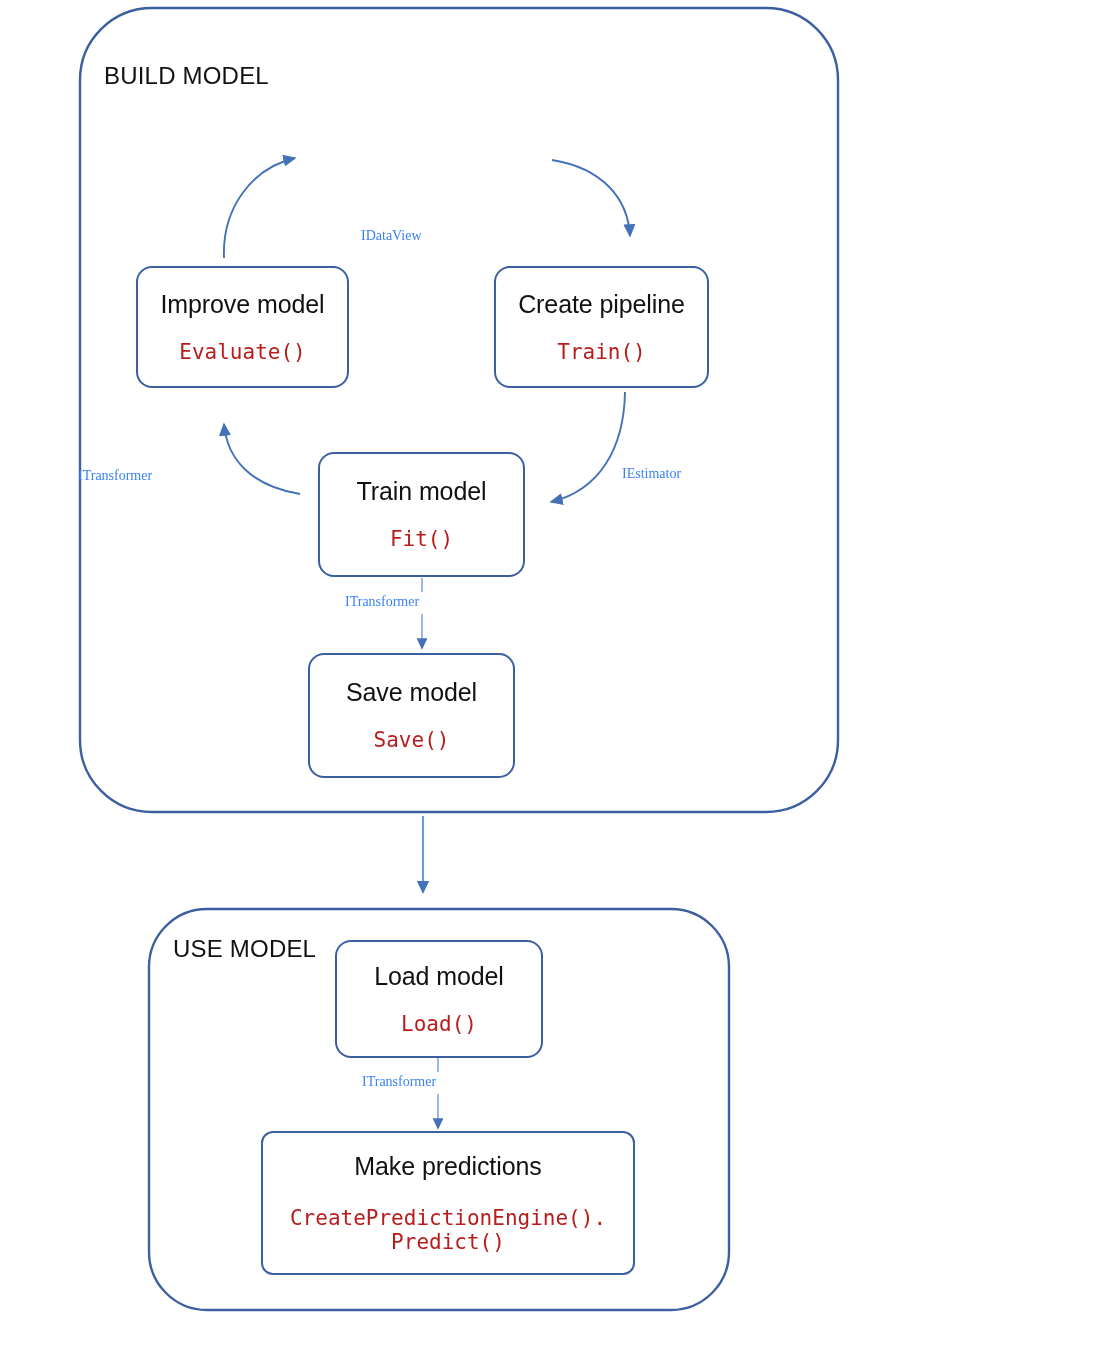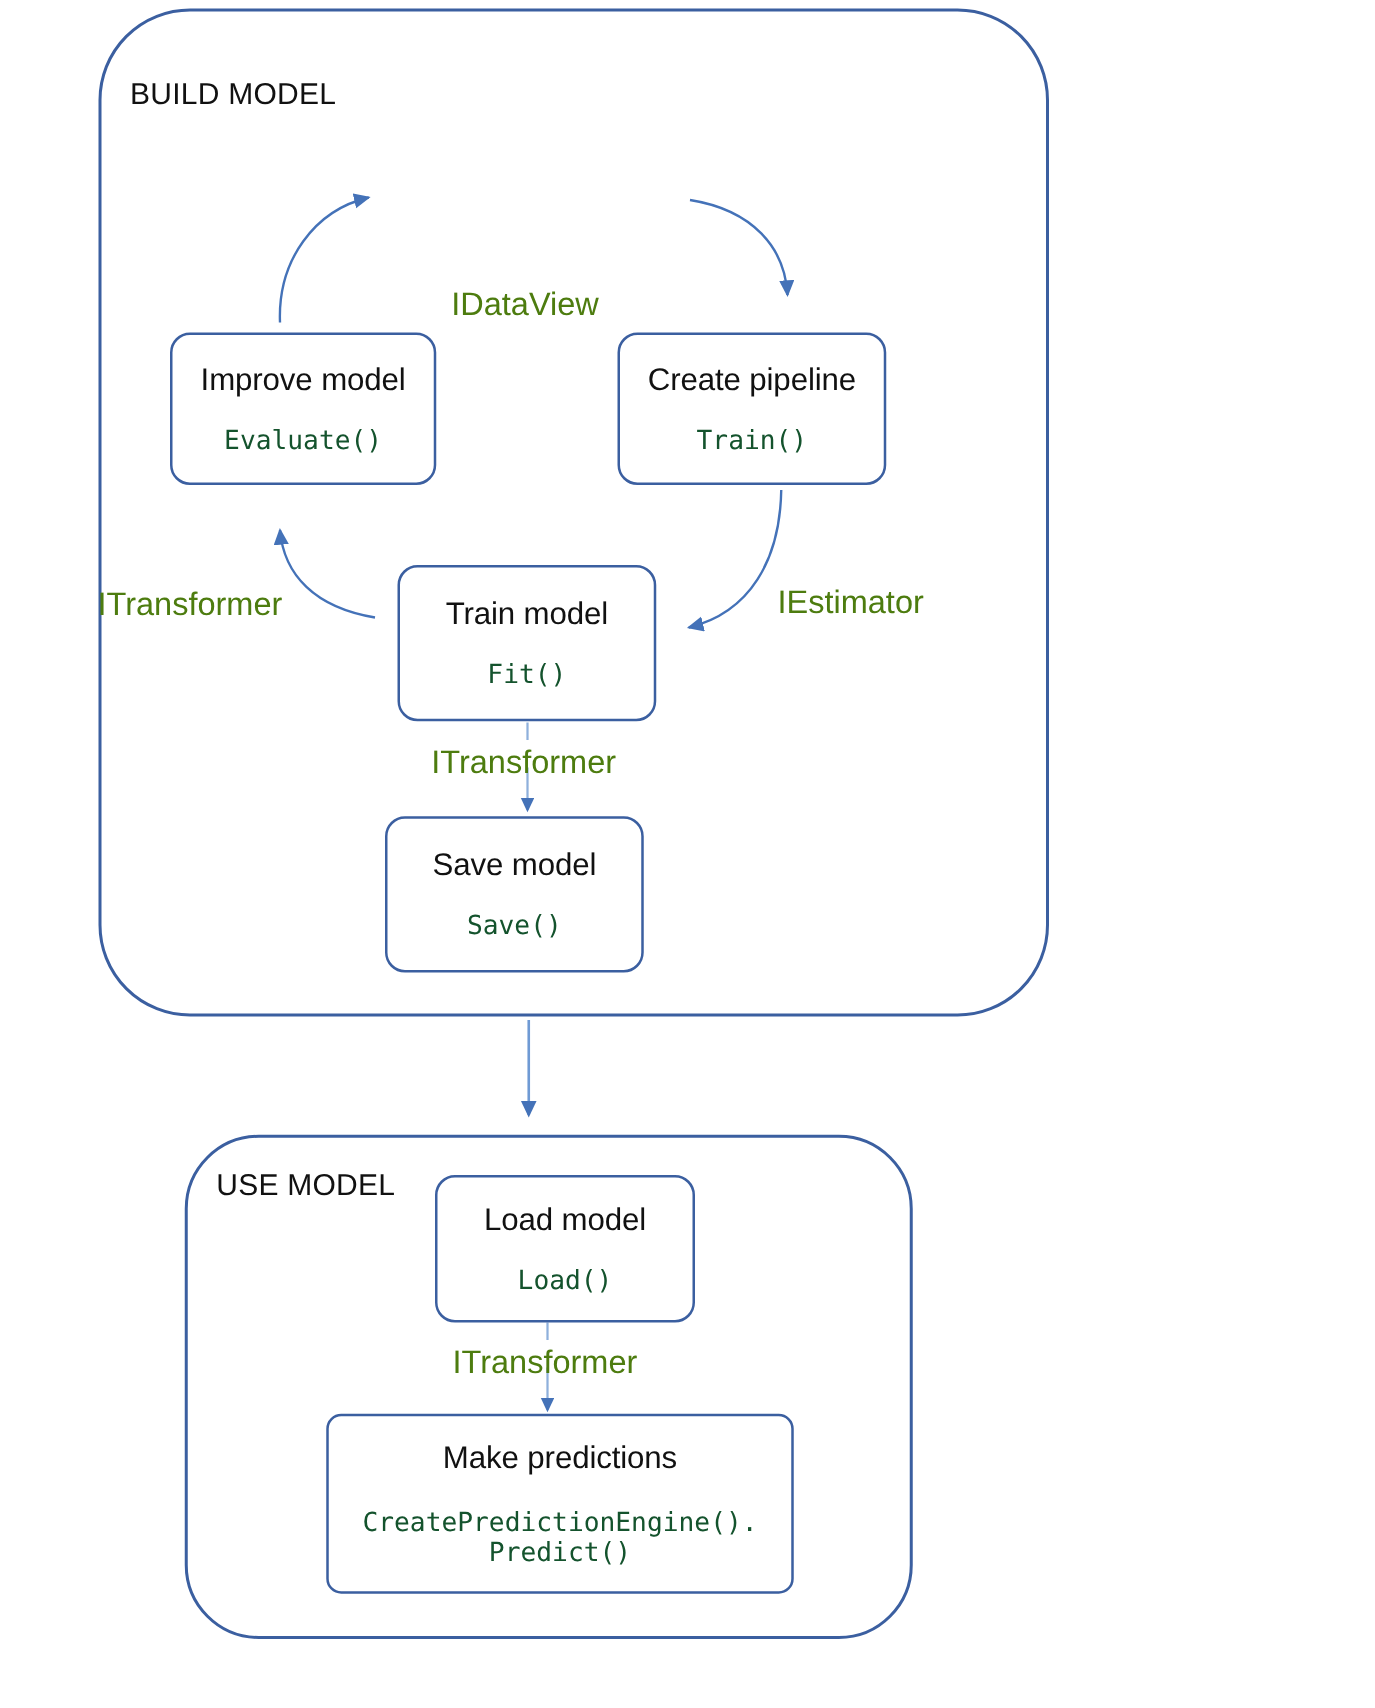--- a/index.html
+++ b/index.html
@@ -43,38 +43,38 @@
   .node .title {
     font-family: "Liberation Sans", sans-serif;
     font-size: 25px;
     color: #111111;
     line-height: 1.12;
     letter-spacing: -0.1px;
   }
   .node .api {
     font-family: "DejaVu Sans Mono", monospace;
     font-size: 21px;
-    color: #14532d;
+    color: #b91c1c;
     line-height: 1.15;
     margin-top: 22px;
     white-space: pre-line;
   }
   .group-label {
     position: absolute;
     font-family: "Liberation Sans", sans-serif;
     font-size: 24px;
     color: #111111;
     letter-spacing: 0.2px;
     white-space: nowrap;
   }
   .edge-label {
     position: absolute;
-    font-family: Liberation Sans, sans-serif;
-    font-size: 26px;
-    color: #4d7c0f;
+    font-family: Liberation Serif, serif;
+    font-size: 14px;
+    color: #3b82f6;
     white-space: nowrap;
   }
 </style>
 </head>
 <body>
 
 <div id="canvas">
 
   <svg class="layer" viewBox="0 0 1100 1366">
     <defs>
@@ -124,21 +124,21 @@
   <div class="node" style="left:318px; top:452px; width:207px; height:125px;">
     <div class="title">Train model</div>
     <div class="api">Fit()</div>
   </div>
 
   <div class="node" style="left:308px; top:653px; width:207px; height:125px;">
     <div class="title">Save model</div>
     <div class="api">Save()</div>
   </div>
 
-  <div class="node" style="left:335px; top:940px; width:208px; height:118px;margin-left:13px;">
+  <div class="node" style="left:335px; top:940px; width:208px; height:118px;">
     <div class="title">Load model</div>
     <div class="api">Load()</div>
   </div>
 
   <div class="node" style="left:261px; top:1131px; width:374px; height:144px; border-radius:12px;">
     <div class="title">Make predictions</div>
     <div class="api" style="margin-top:26px;">CreatePredictionEngine().
 Predict()</div>
   </div>
 

